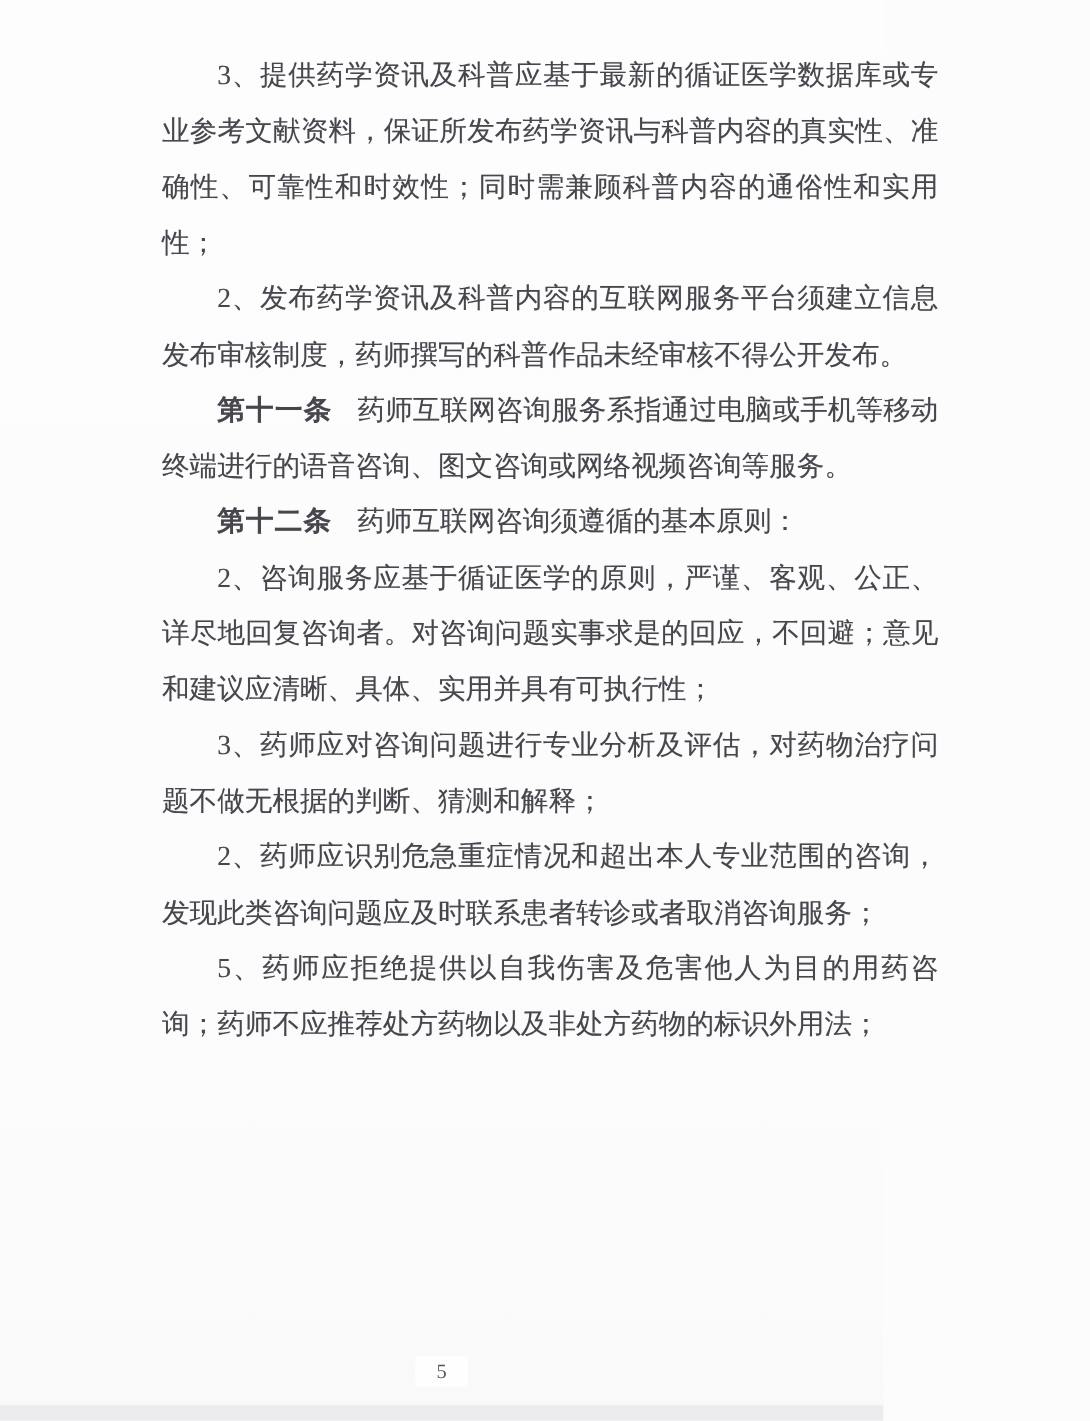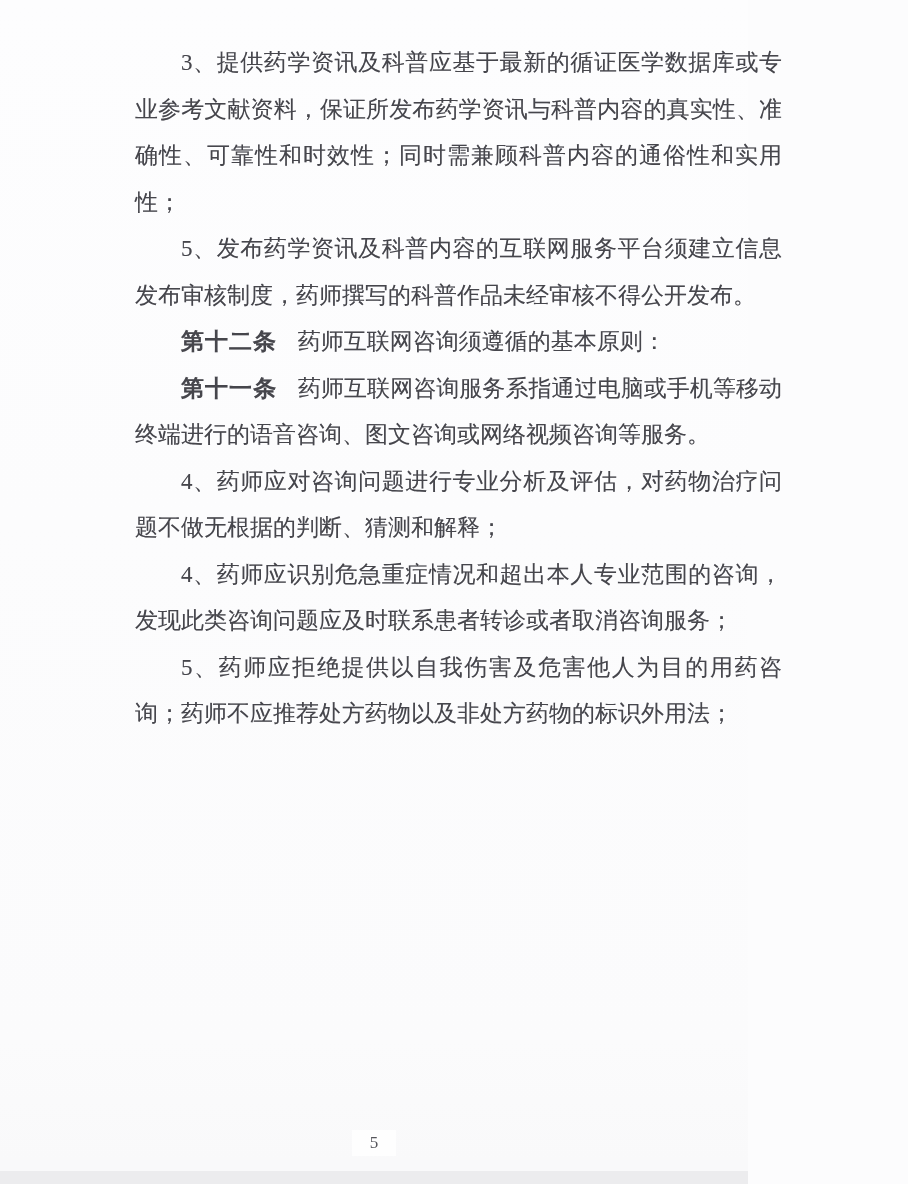--- a/index.html
+++ b/index.html
@@ -9,21 +9,20 @@
     height: 1184px;
     overflow: hidden;
     background: #fcfcfd;
   }
   .page {
     position: relative;
     width: 736px;
     height: 1184px;
     background: linear-gradient(180deg, #fdfdfe 0%, #fbfbfc 88%, #f9f9fa 98%);
     font-family: "Liberation Serif", "DejaVu Serif", serif;
-    padding-left: 12px;
   }
   .doc {
     position: absolute;
     top: 40px;
     left: 135px;
     width: 647px;
     color: #46464c;
     font-size: 23px;
     line-height: 46.5px;
     text-align: justify;
@@ -68,31 +67,32 @@
 </head>
 <body>
 
 <div class="page">
 
   <div class="doc">
 
     <p class="para"><span>3、提供药学资讯及科普应基于最新的循证医学数据库或专业参考文献资料，保证所发布药学资讯与科普内容的真实性、准确性、可靠性和时效性；同时需兼顾科普内容的通俗性和实用性；</span></p>
 
 
-    <p class="para"><span>5、发布药学资讯及科普内容的互联网服务平台须建立信息发布审核制度，药师撰写的科普作品未经审核不得公开发布。</span></p>
+    <p class="para"><span>2、发布药学资讯及科普内容的互联网服务平台须建立信息发布审核制度，药师撰写的科普作品未经审核不得公开发布。</span></p>
+
+    <p class="para"><span class="article-no">第十一条</span><span>药师互联网咨询服务系指通过电脑或手机等移动终端进行的语音咨询、图文咨询或网络视频咨询等服务。</span></p>
 
     <p class="para"><span class="article-no">第十二条</span><span>药师互联网咨询须遵循的基本原则：</span></p>
 
-    <p class="para"><span class="article-no">第十一条</span><span>药师互联网咨询服务系指通过电脑或手机等移动终端进行的语音咨询、图文咨询或网络视频咨询等服务。</span></p>
 
+    <p class="para"><span>2、咨询服务应基于循证医学的原则，严谨、客观、公正、详尽地回复咨询者。对咨询问题实事求是的回应，不回避；意见和建议应清晰、具体、实用并具有可执行性；</span></p>
 
+    <p class="para"><span>3、药师应对咨询问题进行专业分析及评估，对药物治疗问题不做无根据的判断、猜测和解释；</span></p>
 
-    <p class="para"><span>4、药师应对咨询问题进行专业分析及评估，对药物治疗问题不做无根据的判断、猜测和解释；</span></p>
-
-    <p class="para"><span>4、药师应识别危急重症情况和超出本人专业范围的咨询，发现此类咨询问题应及时联系患者转诊或者取消咨询服务；</span></p>
+    <p class="para"><span>2、药师应识别危急重症情况和超出本人专业范围的咨询，发现此类咨询问题应及时联系患者转诊或者取消咨询服务；</span></p>
 
     <p class="para"><span>5、药师应拒绝提供以自我伤害及危害他人为目的用药咨询；药师不应推荐处方药物以及非处方药物的标识外用法；</span></p>
 
   </div>
 
   <div class="footer">
     <span class="pageno">5</span>
   </div>
 
   <div class="bottom-strip"></div>

